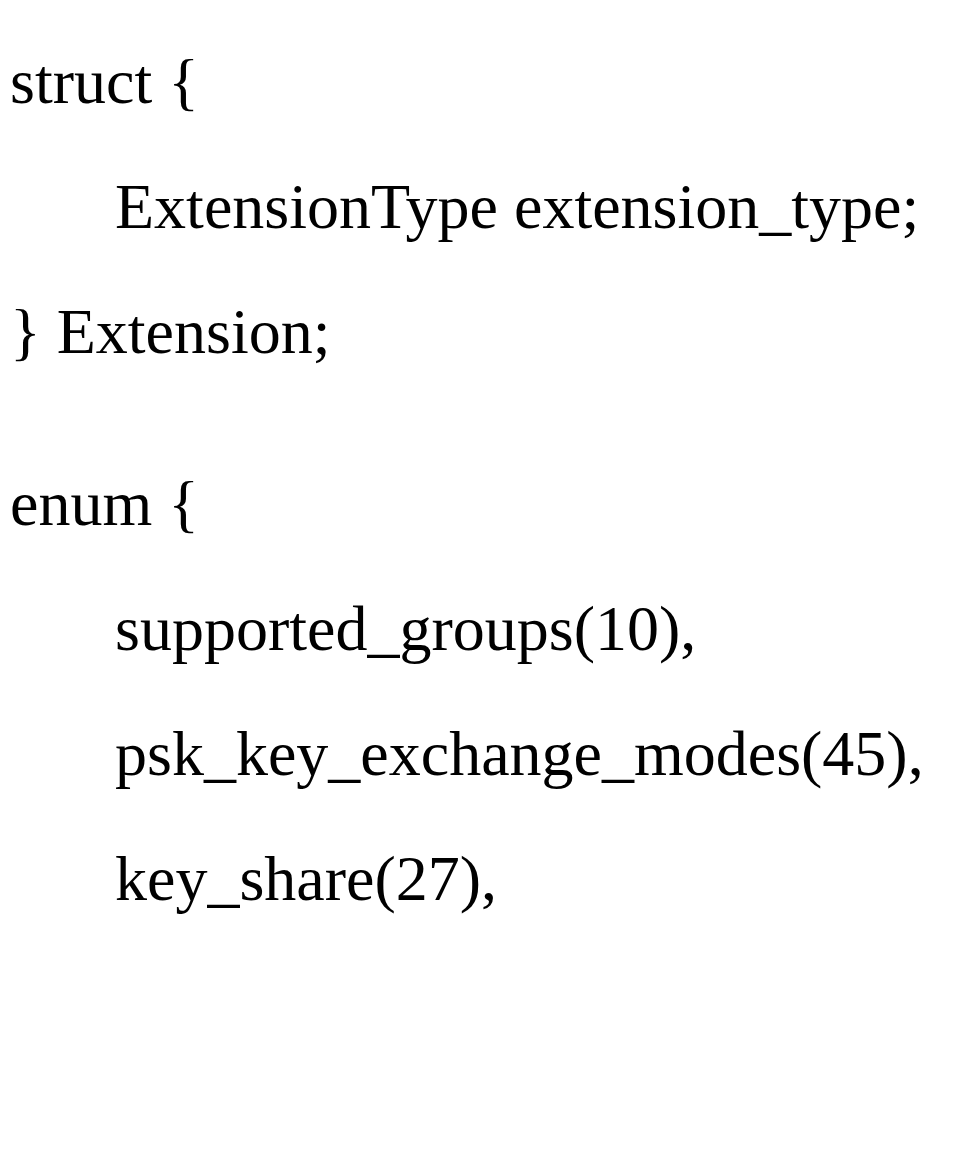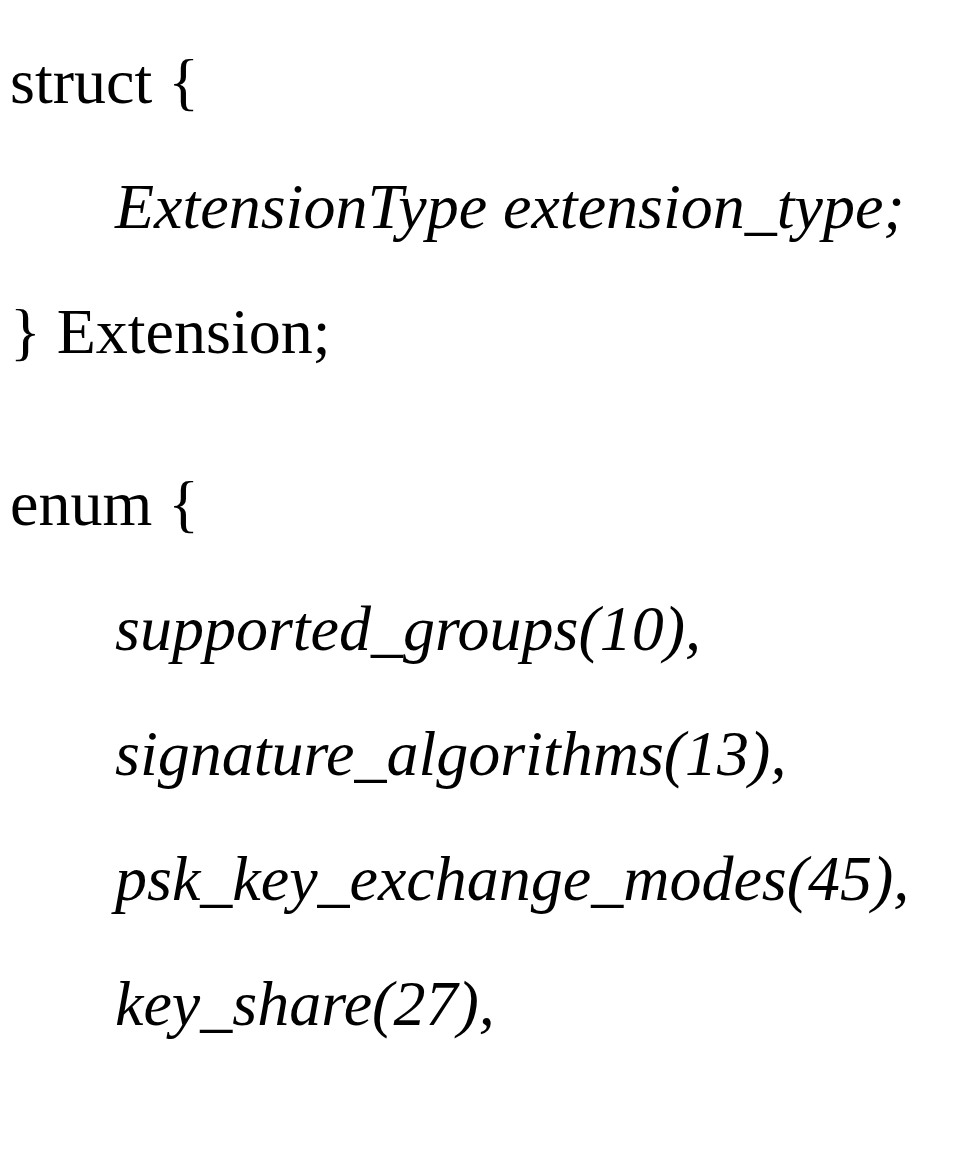--- a/index.html
+++ b/index.html
@@ -11,36 +11,34 @@
     font-family: "Times New Roman", Times, serif;
     color: #000000;
   }
   .page {
     padding: 20px 10px 10px 10px;
     font-size: 64px;
     line-height: 1.95;
   }
   .indent {
     padding-left: 105px;
-    font-style: italic;
   }
   .gap {
     height: 48px;
   }
 </style>
 </head>
 <body>
 
 <div class="page">
 
   <div>struct {</div>
   <div class="indent">ExtensionType extension_type;</div>
   <div>} Extension;</div>
 
   <div class="gap"></div>
 
   <div>enum {</div>
   <div class="indent">supported_groups(10),</div>
-  <div class="indent">signature_algorithms(13),</div>
   <div class="indent">psk_key_exchange_modes(45),</div>
   <div class="indent">key_share(27),</div>
 
 </div>
 
 </body></html>

